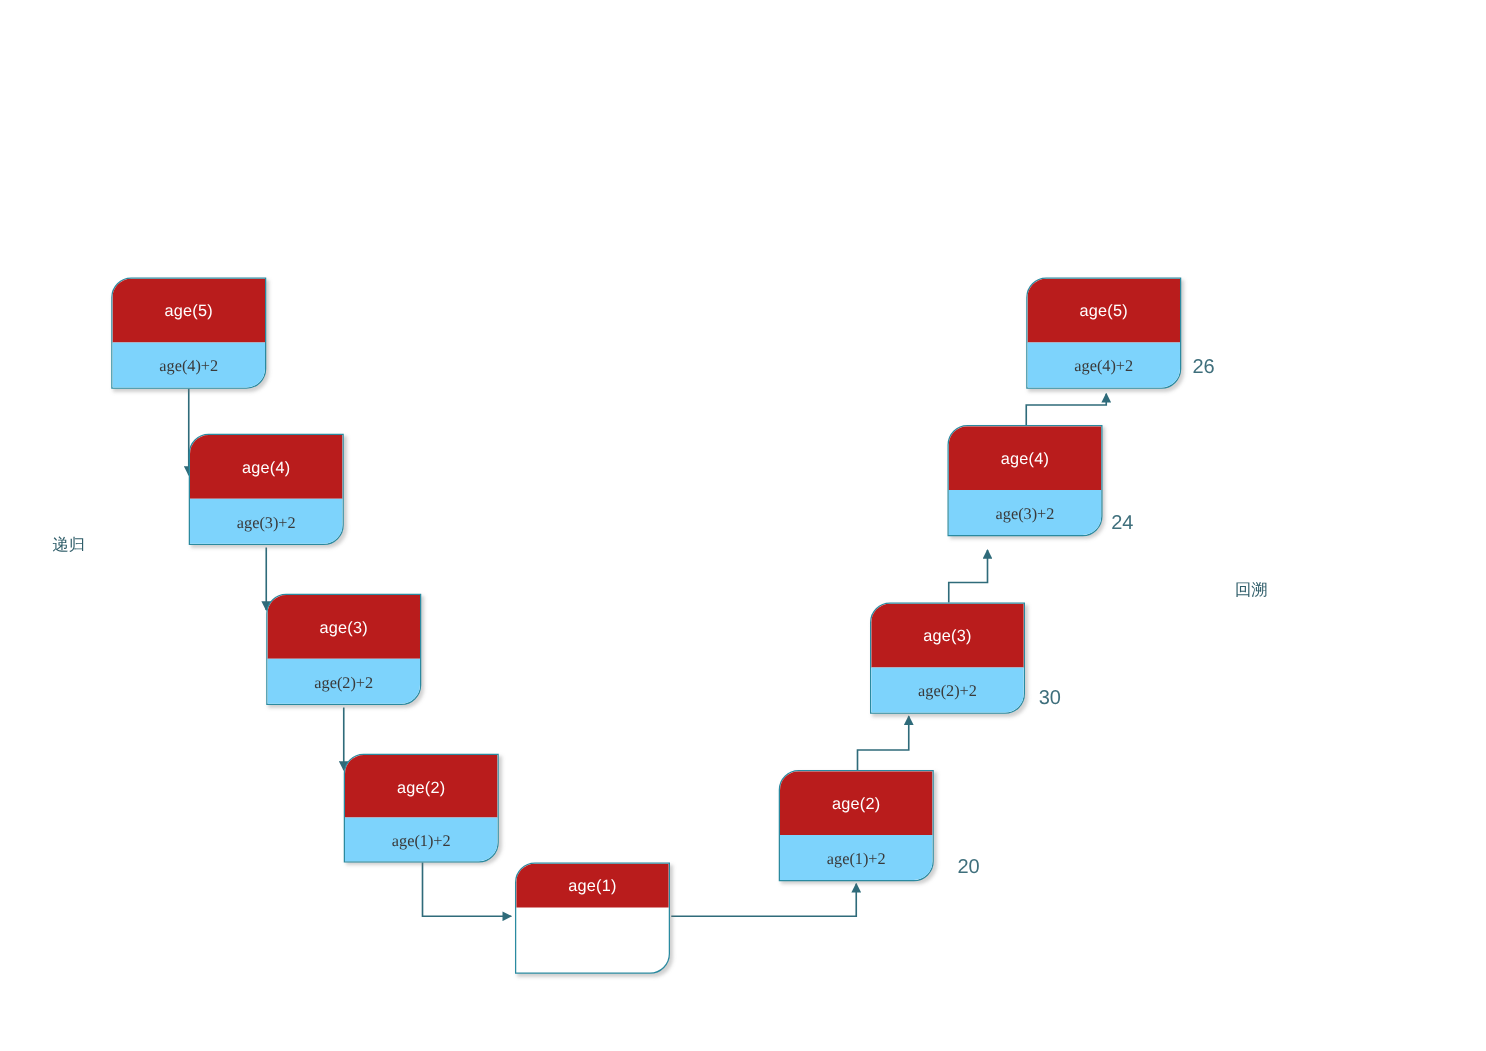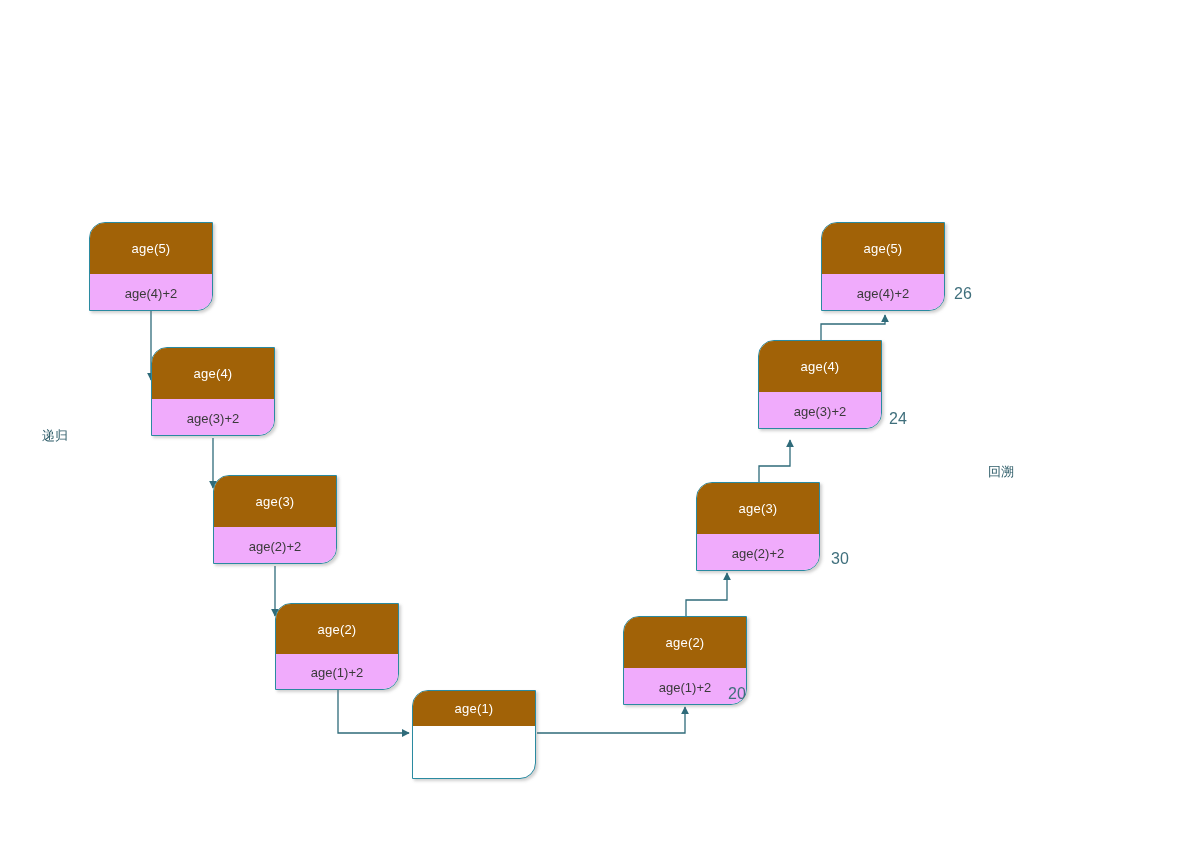--- a/index.html
+++ b/index.html
@@ -34,36 +34,37 @@
     border-top-left-radius: 16px;
     border-bottom-right-radius: 16px;
     border-top-right-radius: 0;
     border-bottom-left-radius: 0;
     background: #ffffff;
     box-shadow: 2px 2px 3px rgba(120,120,120,0.35);
     overflow: hidden;
   }
   .card-header {
     box-sizing: border-box;
-    background: #a16207;
+    background: #b91c1c;
     color: #ffffff;
     display: flex;
     align-items: center;
     justify-content: center;
     font-size: 13px;
     letter-spacing: 0.2px;
   }
   .card-body {
     box-sizing: border-box;
-    background: #f0abfc;
+    background: #7dd3fc;
     color: #3a3a3a;
     display: flex;
     align-items: center;
     justify-content: center;
     font-size: 13px;
+    font-family: Liberation Serif, serif;
   }
   .side-label {
     position: absolute;
     font-size: 13px;
     color: #2f5d69;
     white-space: nowrap;
   }
   .value-label {
     position: absolute;
     font-size: 16px;
@@ -117,21 +118,21 @@
   </div>
 
   <div class="card" style="left:412px; top:690px; width:124px; height:89px;">
     <div class="card-header" style="height:35px;">age(1)</div>
   </div>
 
   <div class="card" style="left:623px; top:616px; width:124px; height:89px;">
     <div class="card-header" style="height:51px;">age(2)</div>
     <div class="card-body" style="height:38px;">age(1)+2</div>
   </div>
-  <div class="value-label" style="left:728px; top:685px;">20</div>
+  <div class="value-label" style="left:766px; top:685px;">20</div>
 
   <div class="card" style="left:696px; top:482px; width:124px; height:89px;">
     <div class="card-header" style="height:51px;">age(3)</div>
     <div class="card-body" style="height:38px;">age(2)+2</div>
   </div>
   <div class="value-label" style="left:831px; top:550px;">30</div>
 
   <div class="card" style="left:758px; top:340px; width:124px; height:89px;">
     <div class="card-header" style="height:51px;">age(4)</div>
     <div class="card-body" style="height:38px;">age(3)+2</div>

